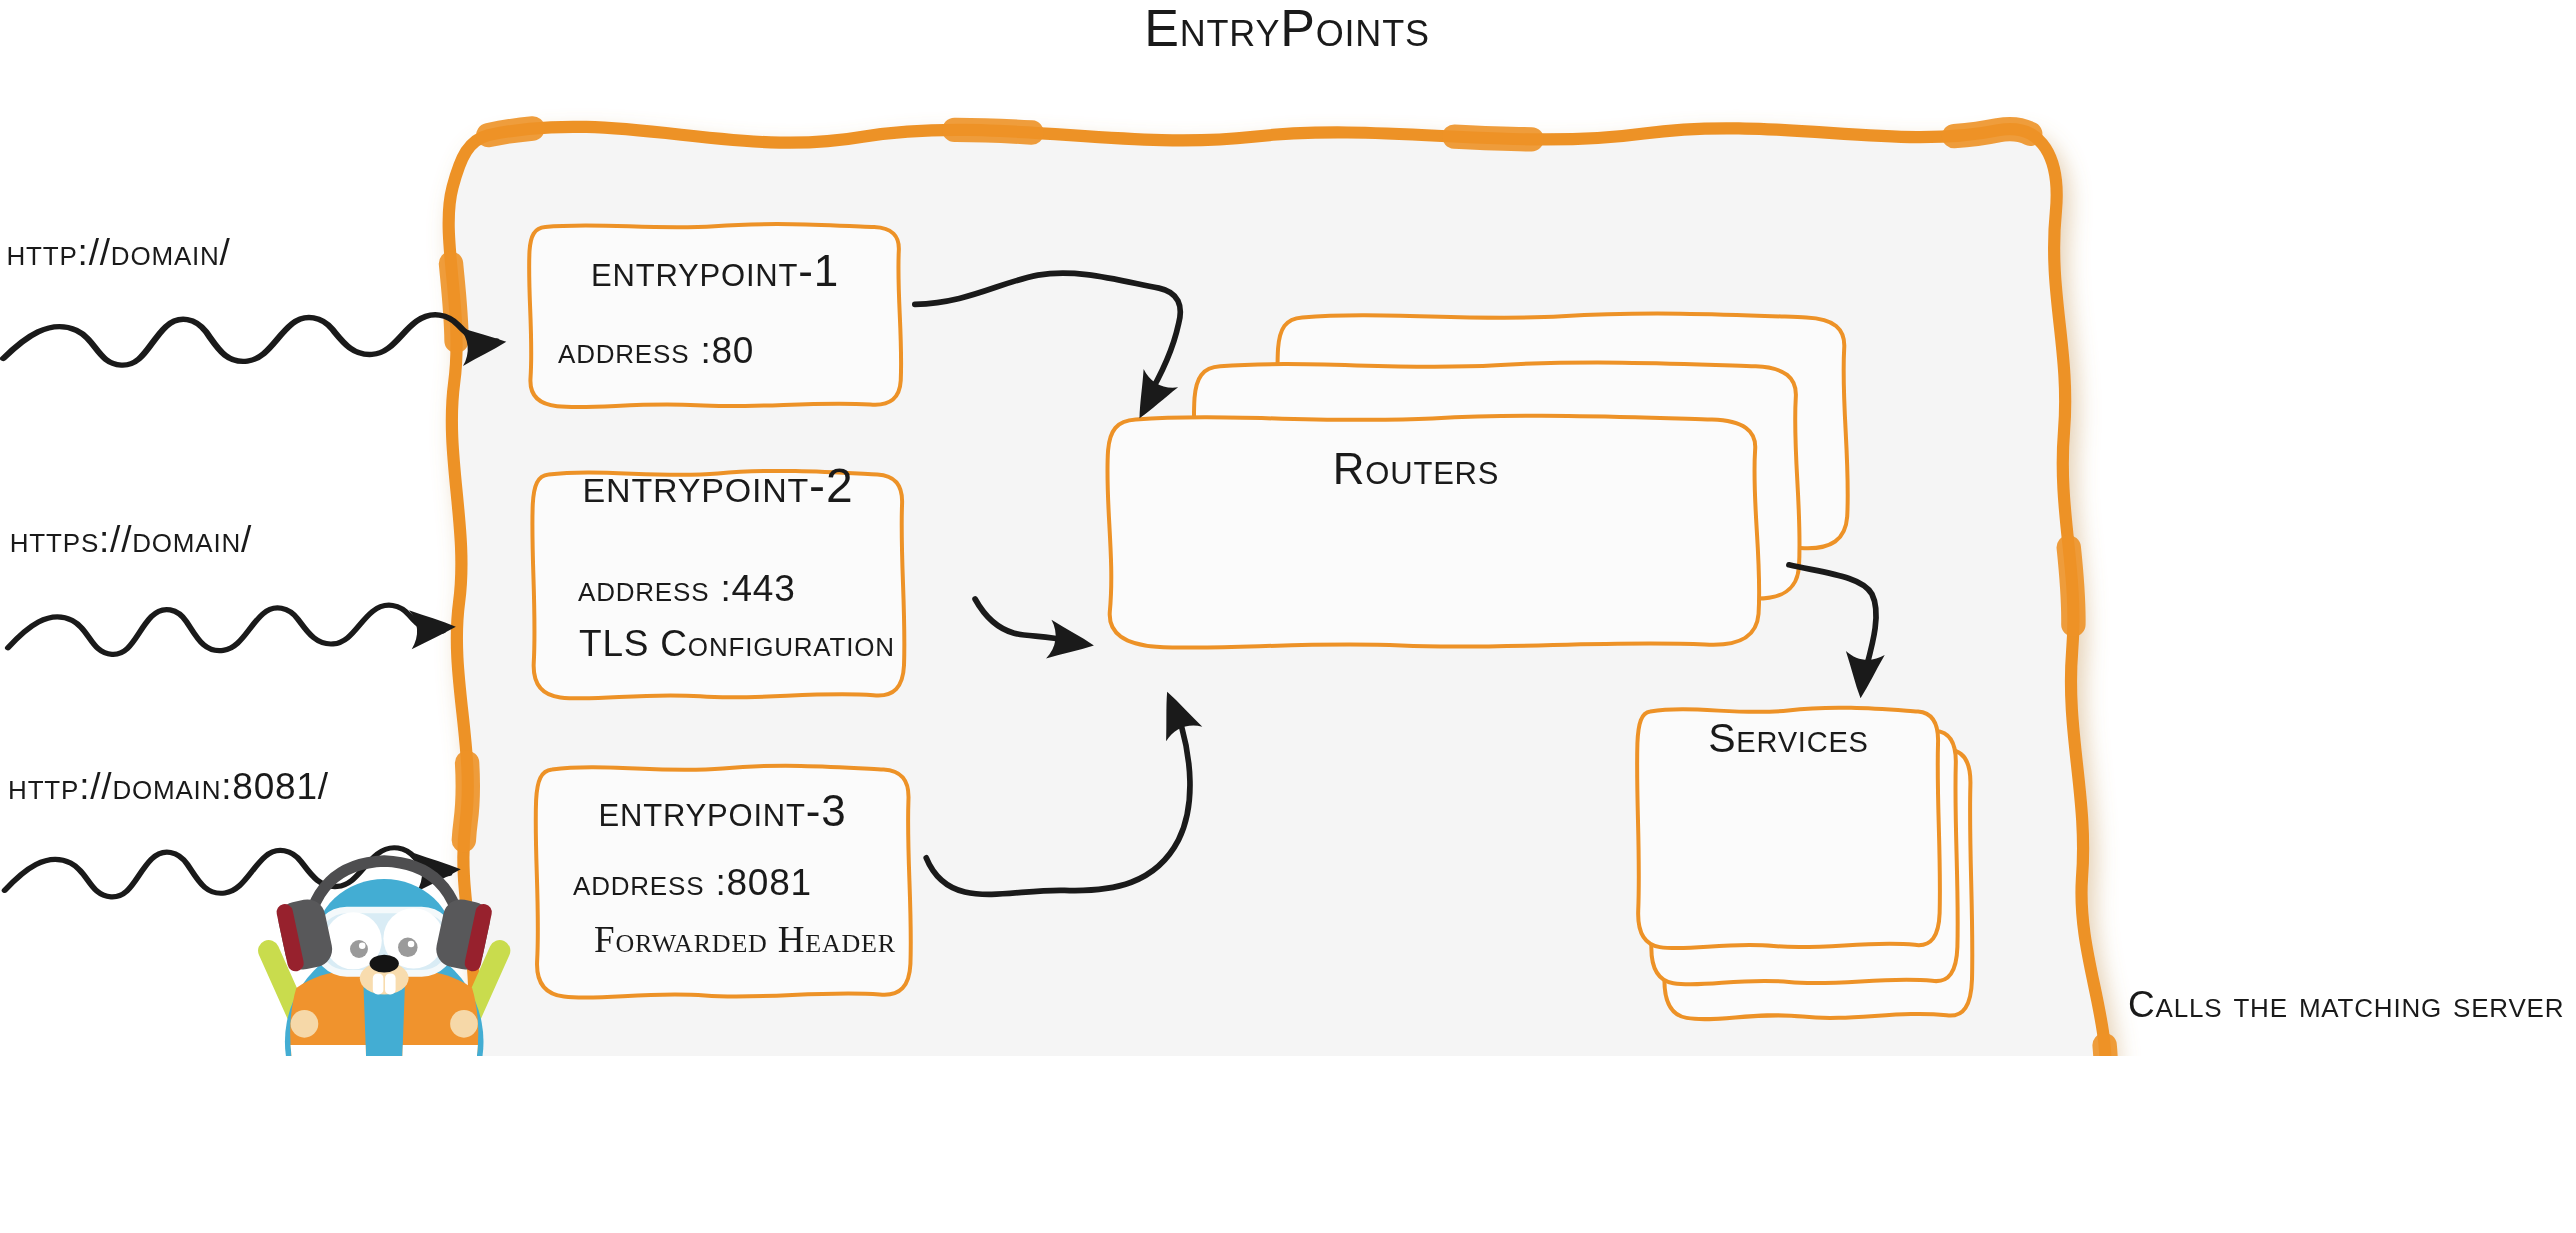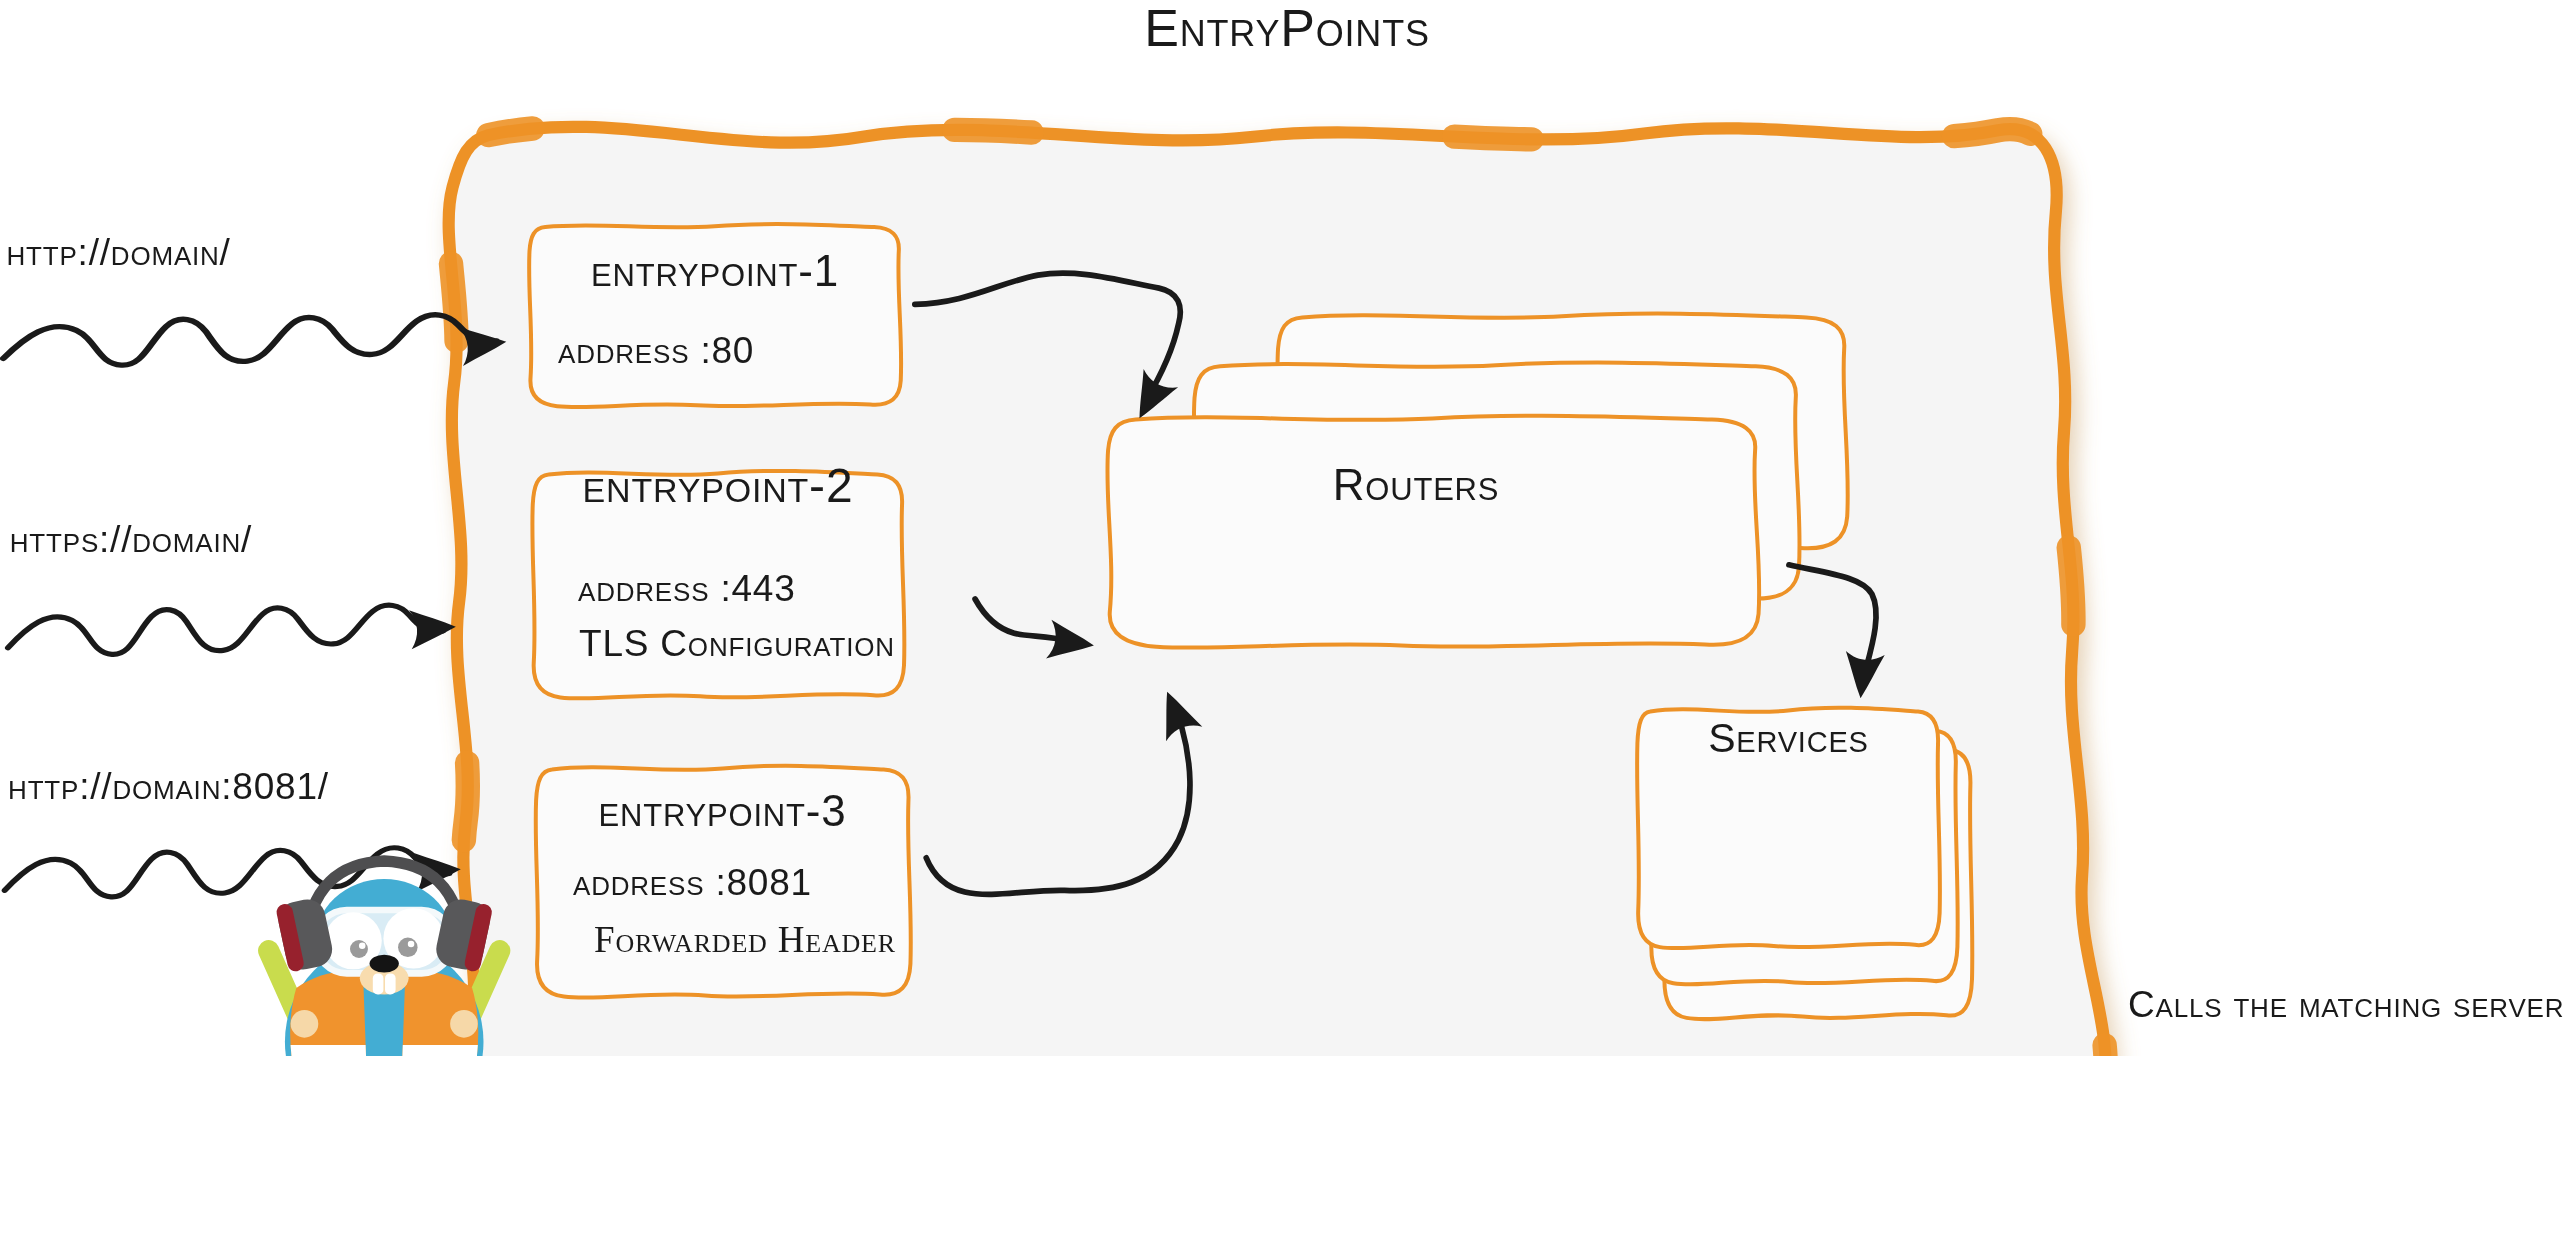--- a/index.html
+++ b/index.html
@@ -184,21 +184,21 @@
   <div class="lbl" style="left:558px;top:332px;font-size:37px;">address :80</div>
 
   <div class="lbl center" style="left:521px;top:462px;width:394px;font-size:48px;">entrypoint-2</div>
   <div class="lbl" style="left:578px;top:570px;font-size:37px;">address :443</div>
   <div class="lbl" style="left:579px;top:625px;font-size:37px;">TLS Configuration</div>
 
   <div class="lbl center" style="left:524px;top:789px;width:397px;font-size:44px;">entrypoint-3</div>
   <div class="lbl" style="left:573px;top:864px;font-size:37px;">address :8081</div>
   <div class="lbl" style="left:594px;top:921px;font-size:37px;font-family:Liberation Serif, serif;">Forwarded Header</div>
 
-  <div class="lbl center" style="left:1253px;top:463px;width:326px;font-size:44px;">Routers</div>
+  <div class="lbl center" style="left:1253px;top:447px;width:326px;font-size:44px;">Routers</div>
   <div class="lbl center" style="left:1628px;top:718px;width:321px;font-size:41px;">Services</div>
 
   <div class="lbl" style="left:2128px;top:986px;font-size:37px;">Calls the matching server</div>
 
   <div id="wordmark">
     <span>tr</span><span class="ae">æ</span><span>fik</span>
   </div>
 
 </div>
 

